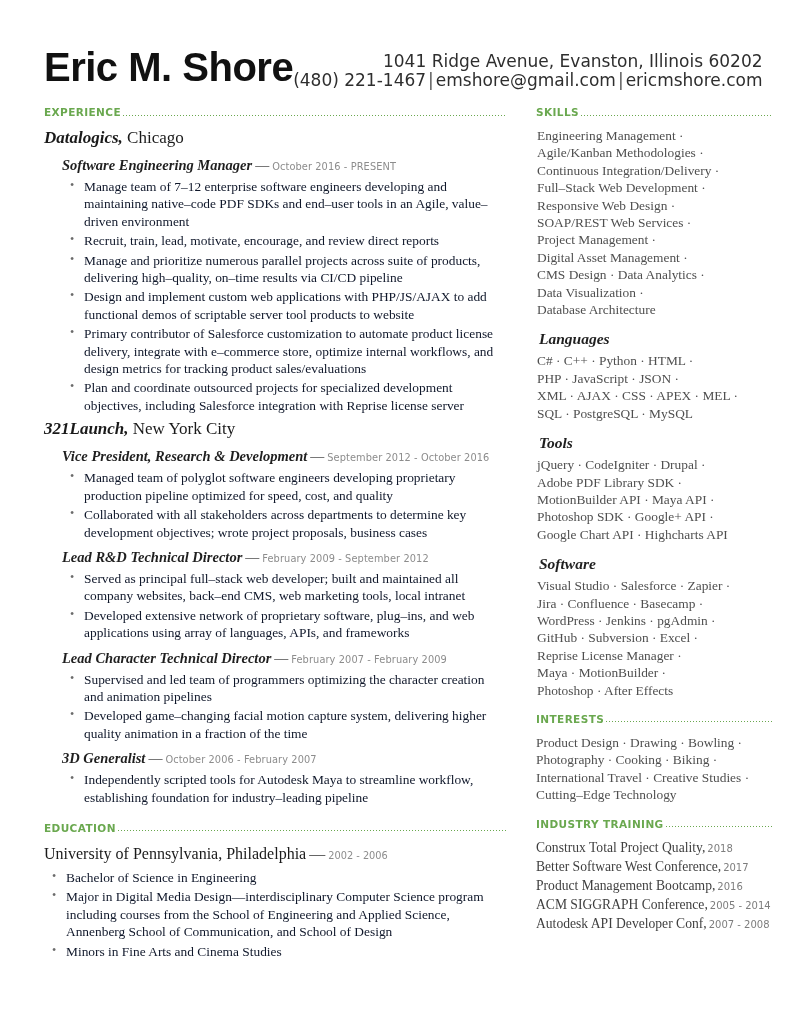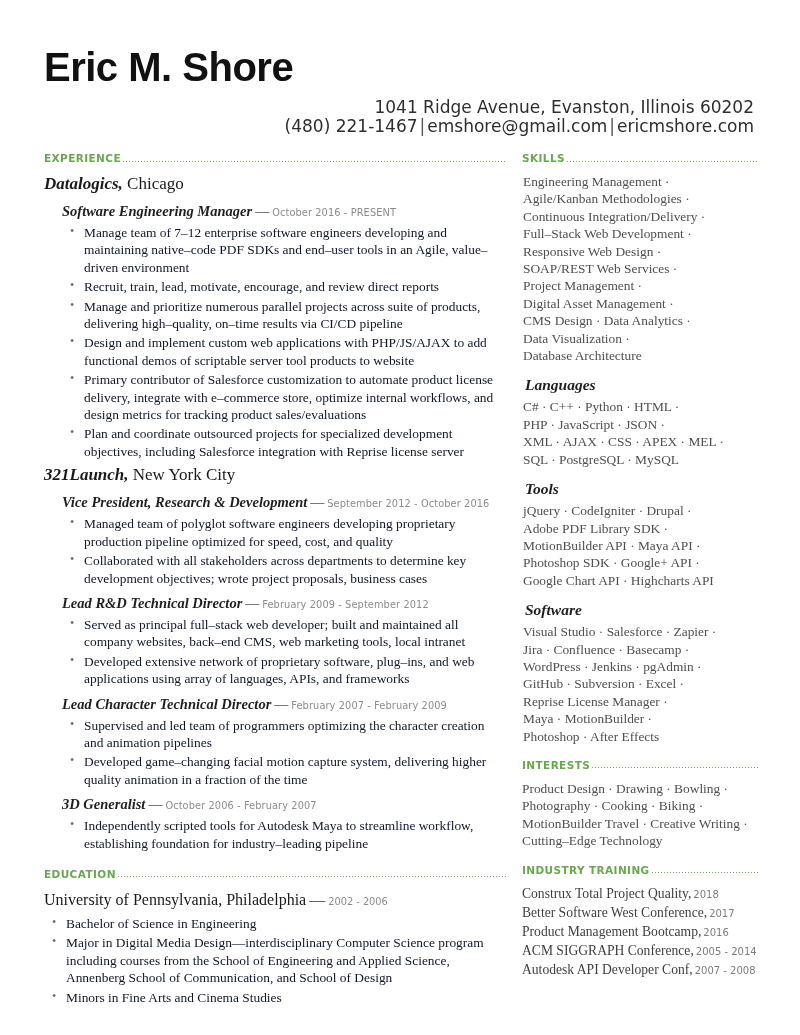--- a/index.html
+++ b/index.html
@@ -17,23 +17,22 @@
     height: 1035px;
     background: #ffffff;
     box-sizing: border-box;
     padding: 0;
     overflow: hidden;
   }
 
   
   .header {
     display: flex;
-    align-items: flex-start;
+    align-items: flex-end;
     padding: 42px 44px 0 44px;
-    flex-direction: column;
   }
   .name {
     font-family: "Liberation Sans", sans-serif;
     font-weight: bold;
     font-size: 40px;
     line-height: 46px;
     letter-spacing: -0.5px;
     color: #111111;
     white-space: nowrap;
     margin: 0;
@@ -52,21 +51,21 @@
   .contact div { white-space: nowrap; }
   .contact .sep { color: #555; padding: 0 2px; }
 
   
   .columns {
     display: flex;
     padding: 16px 44px 0 44px;
     align-items: flex-start;
   }
   .col-left  { width: 462px; flex: 0 0 462px; }
-  .col-right { width: 236px; flex: 0 0 236px; margin-left: 16px; }
+  .col-right { width: 236px; flex: 0 0 236px; margin-left: 30px; }
 
   
   .section-head {
     display: flex;
     align-items: center;
     font-family: "DejaVu Sans", sans-serif;
     font-weight: bold;
     font-size: 10.5px;
     letter-spacing: 0.4px;
     color: #6aa84f;
@@ -344,21 +343,21 @@
         </div>
 
       <div class="right-section">
         <div class="section-head">
           <span class="label">INTERESTS</span>
           <span class="leader"></span>
         </div>
         <div id="interests-container" class="interest-lines">
             <div class="ln">Product Design · Drawing · Bowling ·</div>
             <div class="ln">Photography · Cooking · Biking ·</div>
-            <div class="ln">MotionBuilder Travel · Creative Writing ·</div>
+            <div class="ln">International Travel · Creative Studies ·</div>
             <div class="ln">Cutting–Edge Technology</div>
           </div>
       </div>
 
       <div class="right-section">
         <div class="section-head">
           <span class="label">INDUSTRY TRAINING</span>
           <span class="leader"></span>
         </div>
         <div id="training-container" class="training-list">

